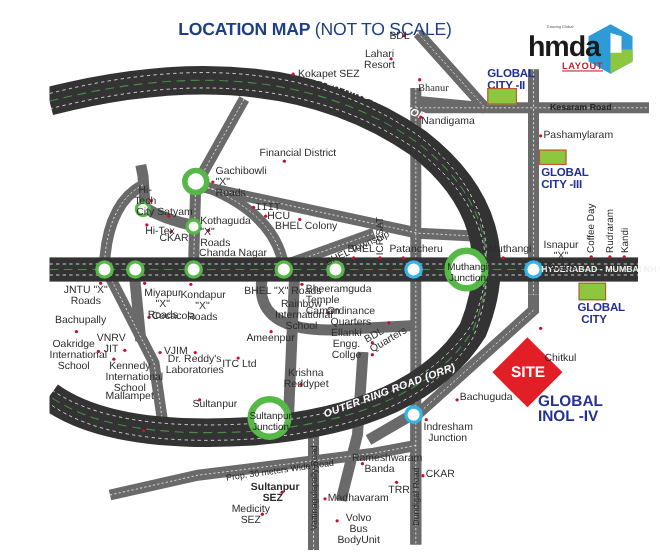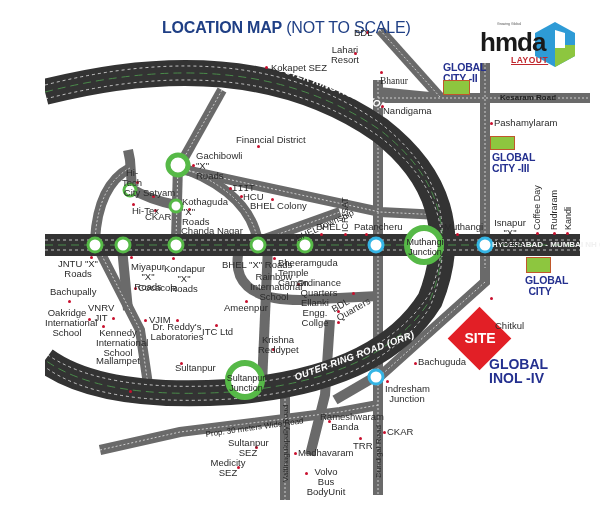--- a/index.html
+++ b/index.html
@@ -262,16 +262,16 @@
 <div class="lbl" style="left:202px;top:327px;">ITC Ltd</div>
 <div class="lbl" style="left:224px;top:303px;">Ameenpur</div>
 <div class="lbl c" style="left:258px;top:335px;width:40px;white-space:normal;">Krishna Reddypet</div>
 <div class="lbl" style="left:175px;top:363px;">Sultanpur</div>
 <div class="lbl" style="left:495px;top:292px;margin-top:29px;">Chitkul</div>
 <div class="lbl" style="left:418px;top:357px;">Bachuguda</div>
 <div class="lbl" style="left:385px;top:384px;width:44px;white-space:normal;text-align:center;">Indresham Junction</div>
 <div class="lbl c" style="left:320px;top:412px;width:50px;white-space:normal;">Rameshwaram Banda</div>
 <div class="lbl" style="left:387px;top:427px;">CKAR</div>
 <div class="lbl" style="left:353px;top:441px;">TRR</div>
-<div class="lbl c" style="left:228px;top:438px;width:40px;white-space:normal;">Sultanpur SEZ</div>
+<div class="lbl c" style="left:228px;top:438px;width:40px;white-space:normal;font-weight:bold;">Sultanpur SEZ</div>
 <div class="lbl c" style="left:210px;top:458px;width:36px;white-space:normal;">Medicity SEZ</div>
 <div class="lbl" style="left:298px;top:448px;">Madhavaram</div>
 <div class="lbl c" style="left:306px;top:467px;width:40px;white-space:normal;">Volvo Bus BodyUnit</div>
 
 </body></html>

